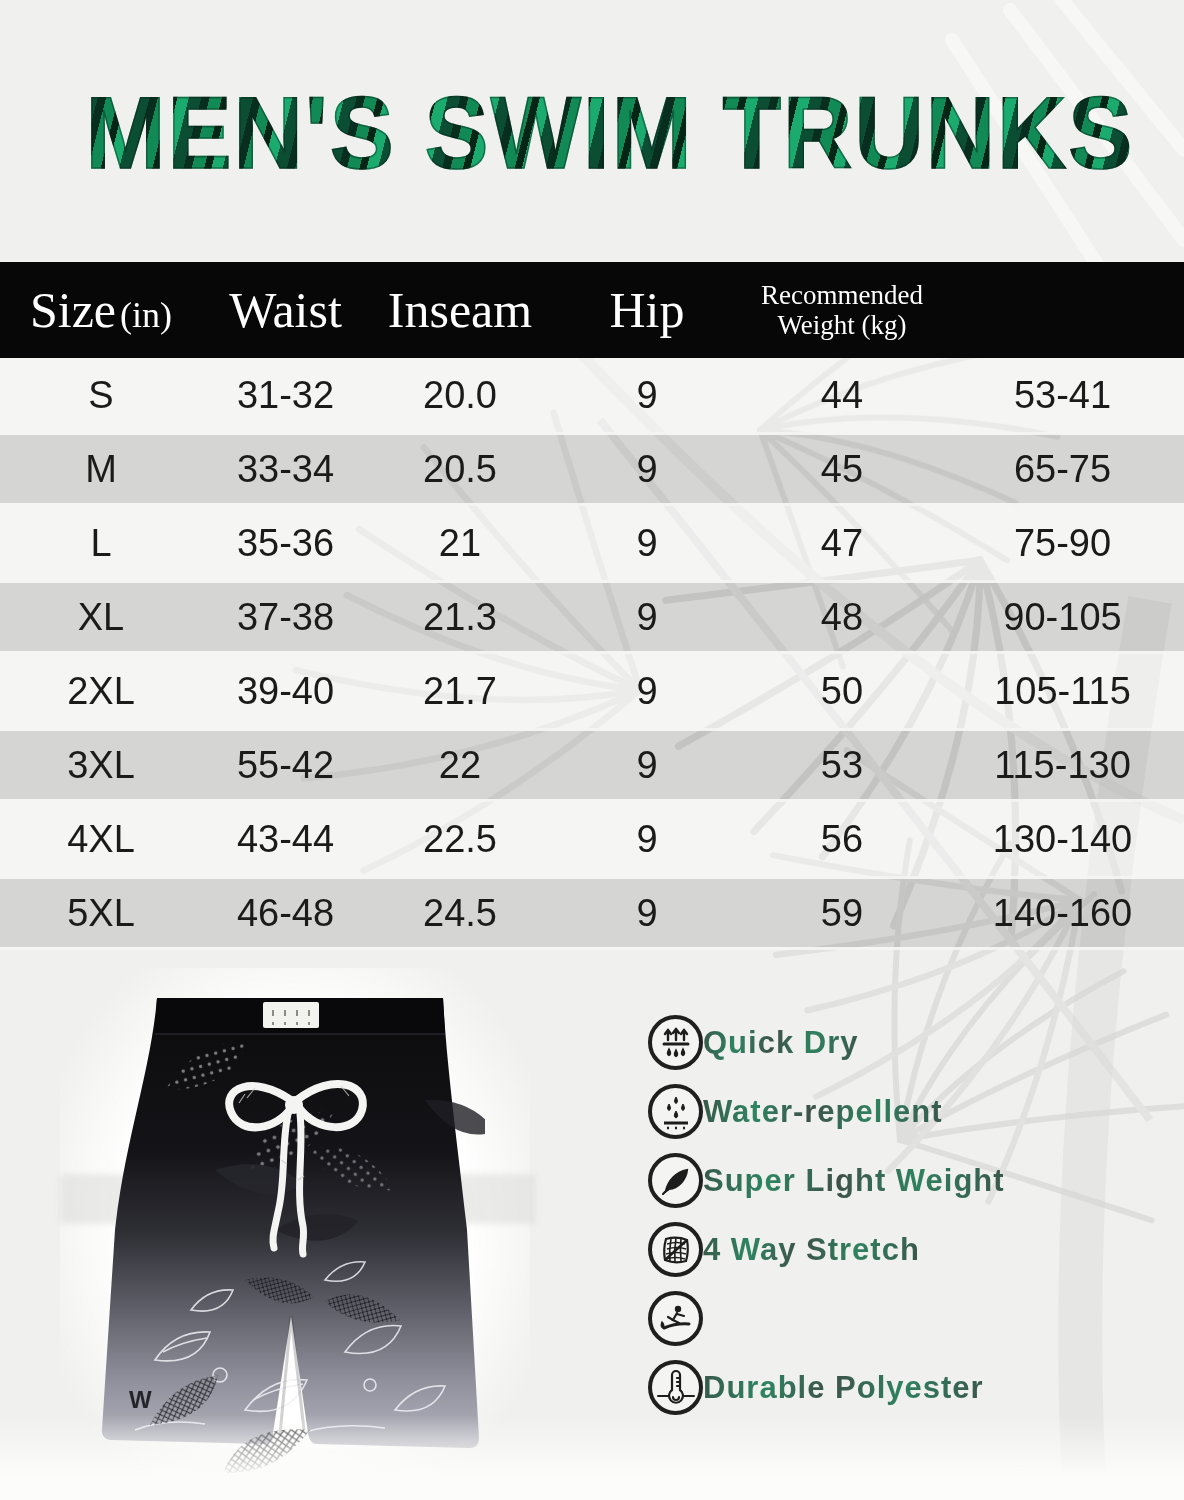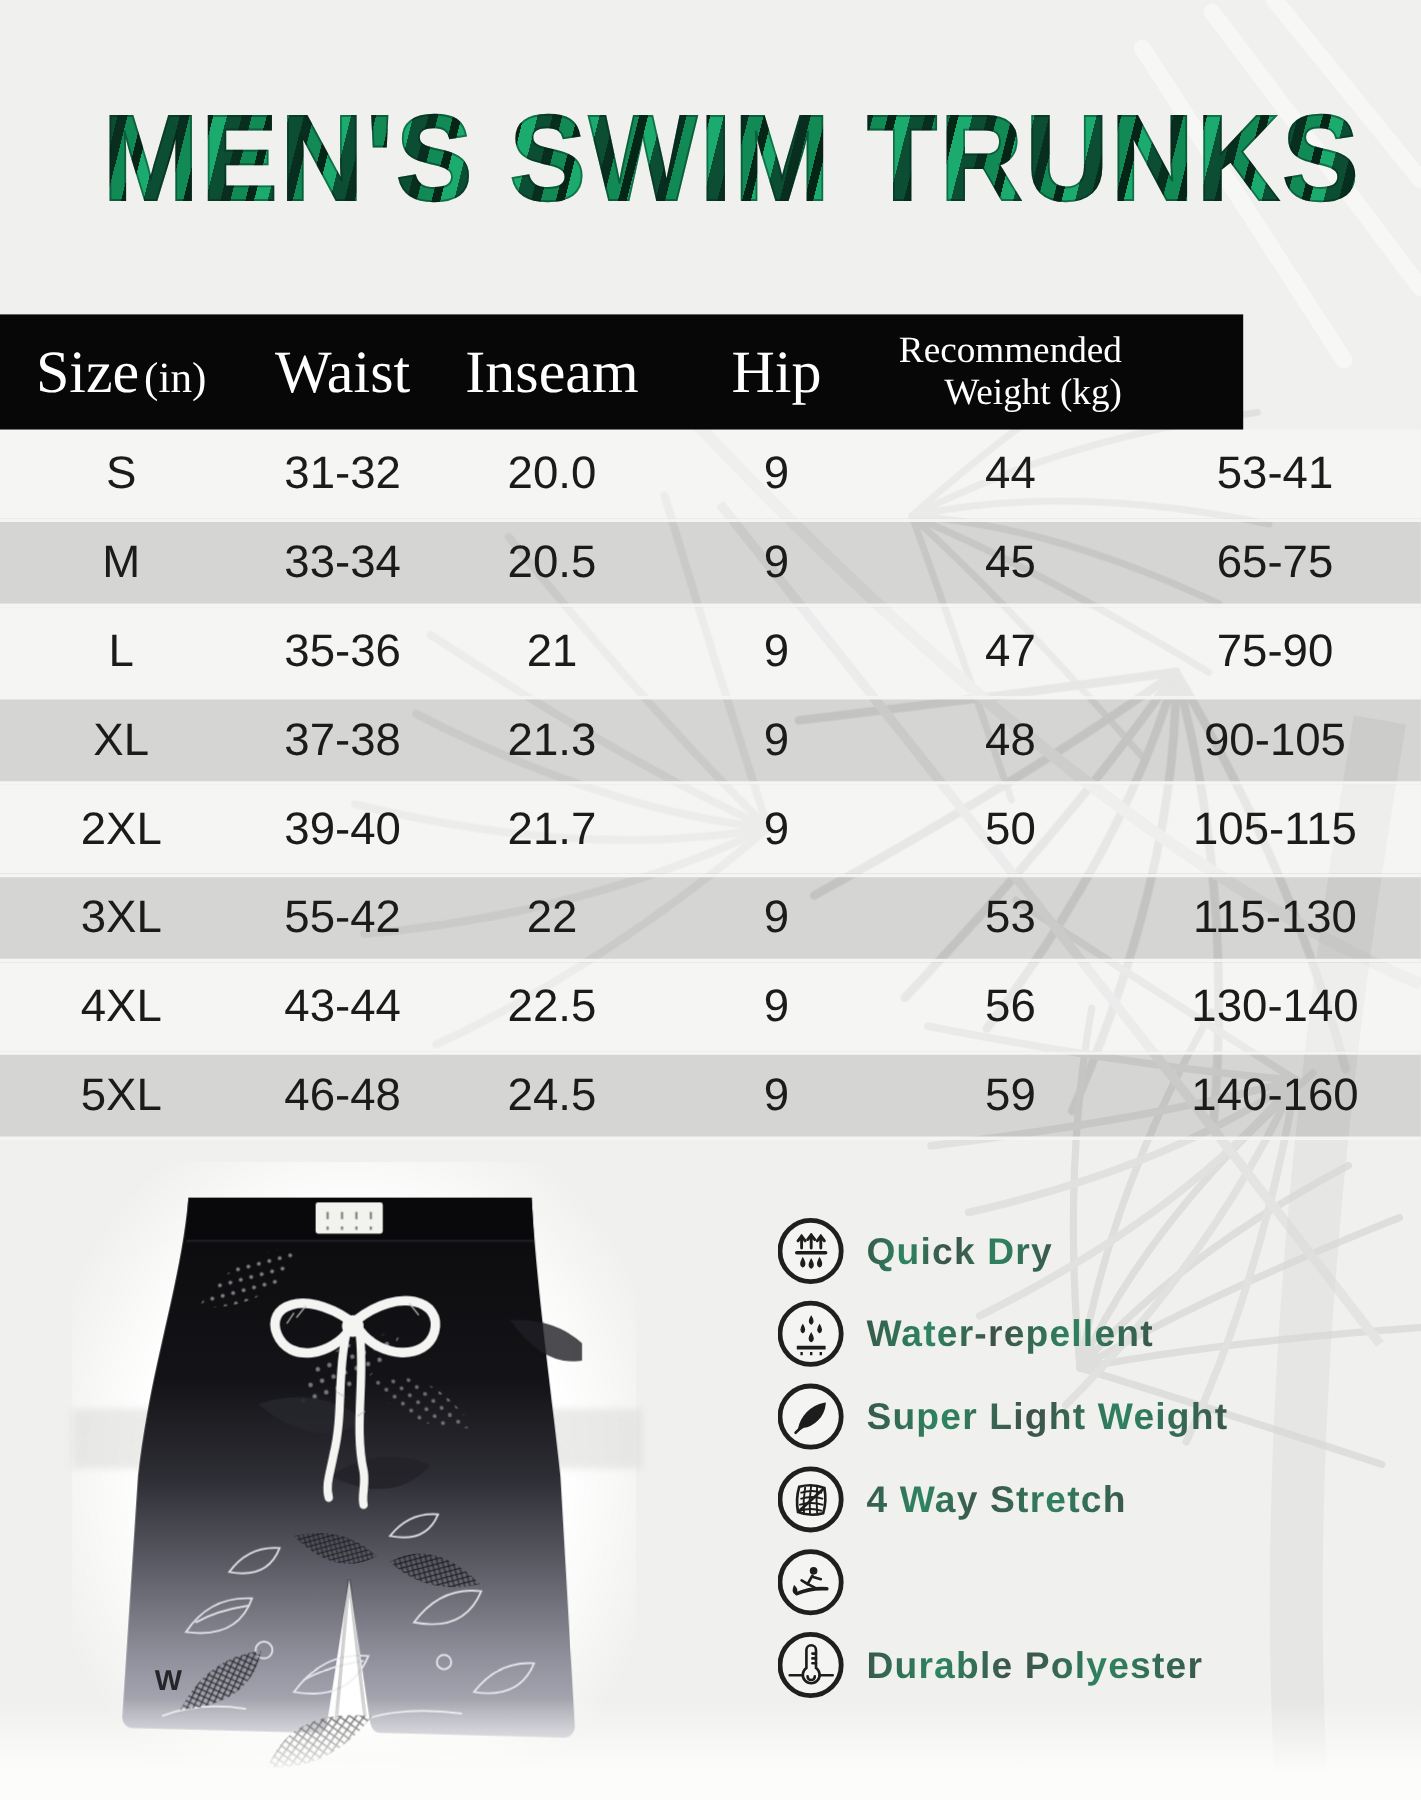--- a/index.html
+++ b/index.html
@@ -19,29 +19,29 @@
       #072e1f 0 8px,#15originally 8px 0px,#118a55 8px 20px,#04231710 0,#052617 20px 27px,#1cab6e 27px 38px,#0b4e33 38px 50px);
     background:repeating-linear-gradient(105deg,
       #072e1f 0 8px,#118a55 8px 20px,#052617 20px 27px,#1cab6e 27px 38px,#0b4e33 38px 50px);
     -webkit-background-clip:text;background-clip:text;
     color:transparent;-webkit-text-fill-color:transparent;
     -webkit-text-stroke:1.5px rgba(6,41,27,.45);
     transform:scaleY(1.06);
   }
   
   .thead{
-    position:absolute;top:262px;left:0;width:1036px;height:96px;
+    position:absolute;top:262px;left:0;width:1184px;height:96px;
     background:#070707;display:grid;
     grid-template-columns:202px 167px 182px 192px 198px 243px;
     align-items:center;justify-items:center;
     color:#ffffff;font-family:"Liberation Serif",serif;font-size:50px;
   }
   .th{white-space:nowrap;}
   .th .unit{font-size:36px;margin-left:4px;}
-  .th-weight{display:flex;flex-direction:column;text-align:right;font-size:31px;line-height:1.12;}
+  .th-weight{display:flex;flex-direction:column;text-align:center;font-size:27px;line-height:1.12;}
   .tbody{position:absolute;top:358px;left:0;width:1184px;}
   .row{
     display:grid;grid-template-columns:202px 167px 182px 192px 198px 243px;
     height:74px;align-items:center;justify-items:center;
     font-size:38px;color:#1b1b1b;
   }
   .row.lite{background:rgba(255,255,255,0.32);}
   .row.alt{
     background:rgba(20,20,20,0.125);
     box-shadow:inset 0 3px 0 rgba(250,250,248,.85), inset 0 -3px 0 rgba(250,250,248,.85);
@@ -52,21 +52,21 @@
     position:absolute;left:-25px;top:-10px;right:-35px;bottom:-15px;
     background:radial-gradient(ellipse at 50% 48%, #ffffff 52%, rgba(255,255,255,0) 82%);
   }
   .product .horizon{
     position:absolute;left:-25px;right:-40px;top:196px;height:50px;
     background:#d7d7d5;opacity:.5;filter:blur(3px);
   }
   .trunks-svg{position:absolute;left:10px;top:2px;}
   
   .features{position:absolute;left:648px;top:1008px;width:480px;}
-  .feature{height:69px;display:flex;align-items:center;gap:19px;}
+  .feature{height:69px;display:flex;align-items:center;}
   .f-icon{
     width:55px;height:55px;box-sizing:border-box;flex:0 0 55px;
     border:4px solid #1f1f1f;border-radius:50%;
     display:flex;align-items:center;justify-content:center;
     background:rgba(255,255,255,0.30);
   }
   .f-label{
     font-size:31px;font-weight:bold;letter-spacing:1px;white-space:nowrap;
     background:linear-gradient(100deg,#37584a 0%,#2e8562 22%,#3d5148 45%,#2f8260 70%,#3a564c 100%);
     -webkit-background-clip:text;background-clip:text;

